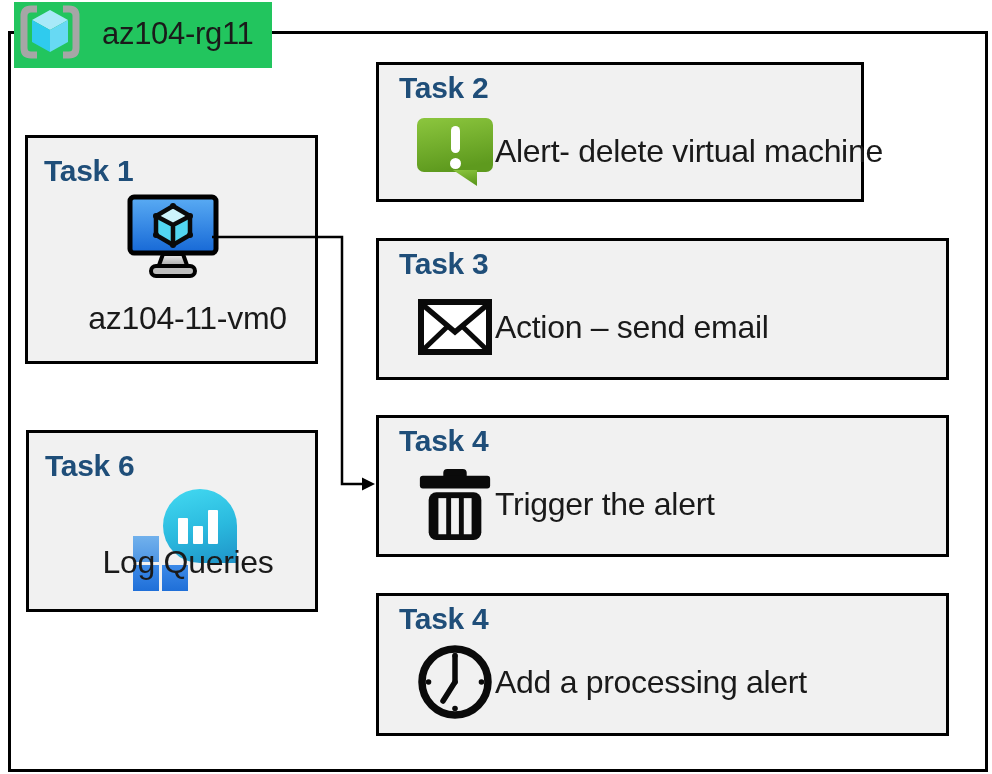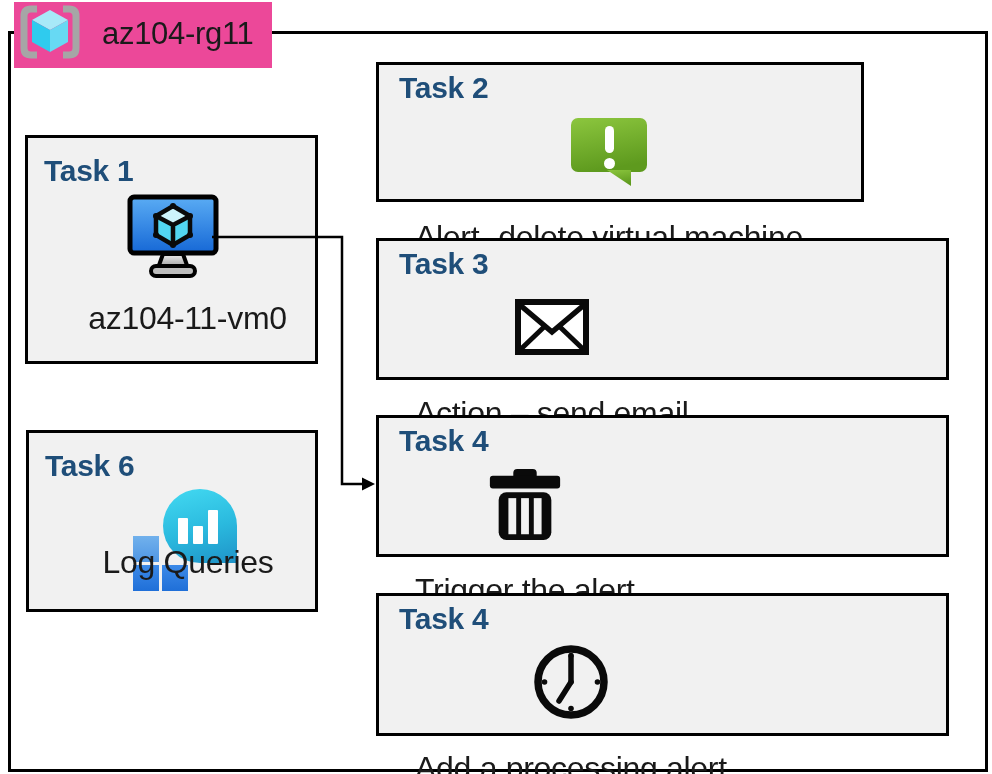--- a/index.html
+++ b/index.html
@@ -8,39 +8,39 @@
     font-family:"Liberation Sans", sans-serif;overflow:hidden;
     -webkit-font-smoothing:antialiased;
   }
   
   .outer-box{
     position:absolute;left:8px;top:31px;width:980px;height:741px;
     border:3px solid #000;box-sizing:border-box;background:#fff;z-index:0;
   }
   
   .rg-header{
-    position:absolute;left:14px;top:2px;z-index:3;background:#ec4899;
+    position:absolute;left:14px;top:2px;z-index:3;background:#22c55e;
     display:flex;align-items:center;gap:20px;padding:2px 18px 4px 4px;
   }
   .rg-title{font-size:31px;color:#1a1a1a;letter-spacing:-0.3px;white-space:nowrap;}
 
   
   .tbox{
     position:absolute;background:#f1f1f1;border:3px solid #000;
     box-sizing:border-box;z-index:1;
   }
   .tlabel{
     position:absolute;font-weight:700;font-size:30px;color:#1f4e79;
     letter-spacing:-0.3px;white-space:nowrap;
   }
   .tbox-side .tlabel{left:20px;top:6px;}
   .tbox-square .tlabel{left:16px;top:16px;}
 
   .trow{
-    position:absolute;left:36px;top:44px;display:flex;align-items:center;gap:26px;flex-direction:column;
+    position:absolute;left:36px;top:44px;display:flex;align-items:center;
   }
   .icon-cell{width:80px;height:84px;display:flex;align-items:center;justify-content:center;flex:none;}
   .tdesc{font-size:32px;color:#1a1a1a;letter-spacing:-0.3px;white-space:nowrap;}
 
   .tcaption{
     position:absolute;left:0;right:0;text-align:center;font-size:32px;color:#1a1a1a;
     letter-spacing:-0.3px;white-space:nowrap;padding-left:32px;
   }
 
   

